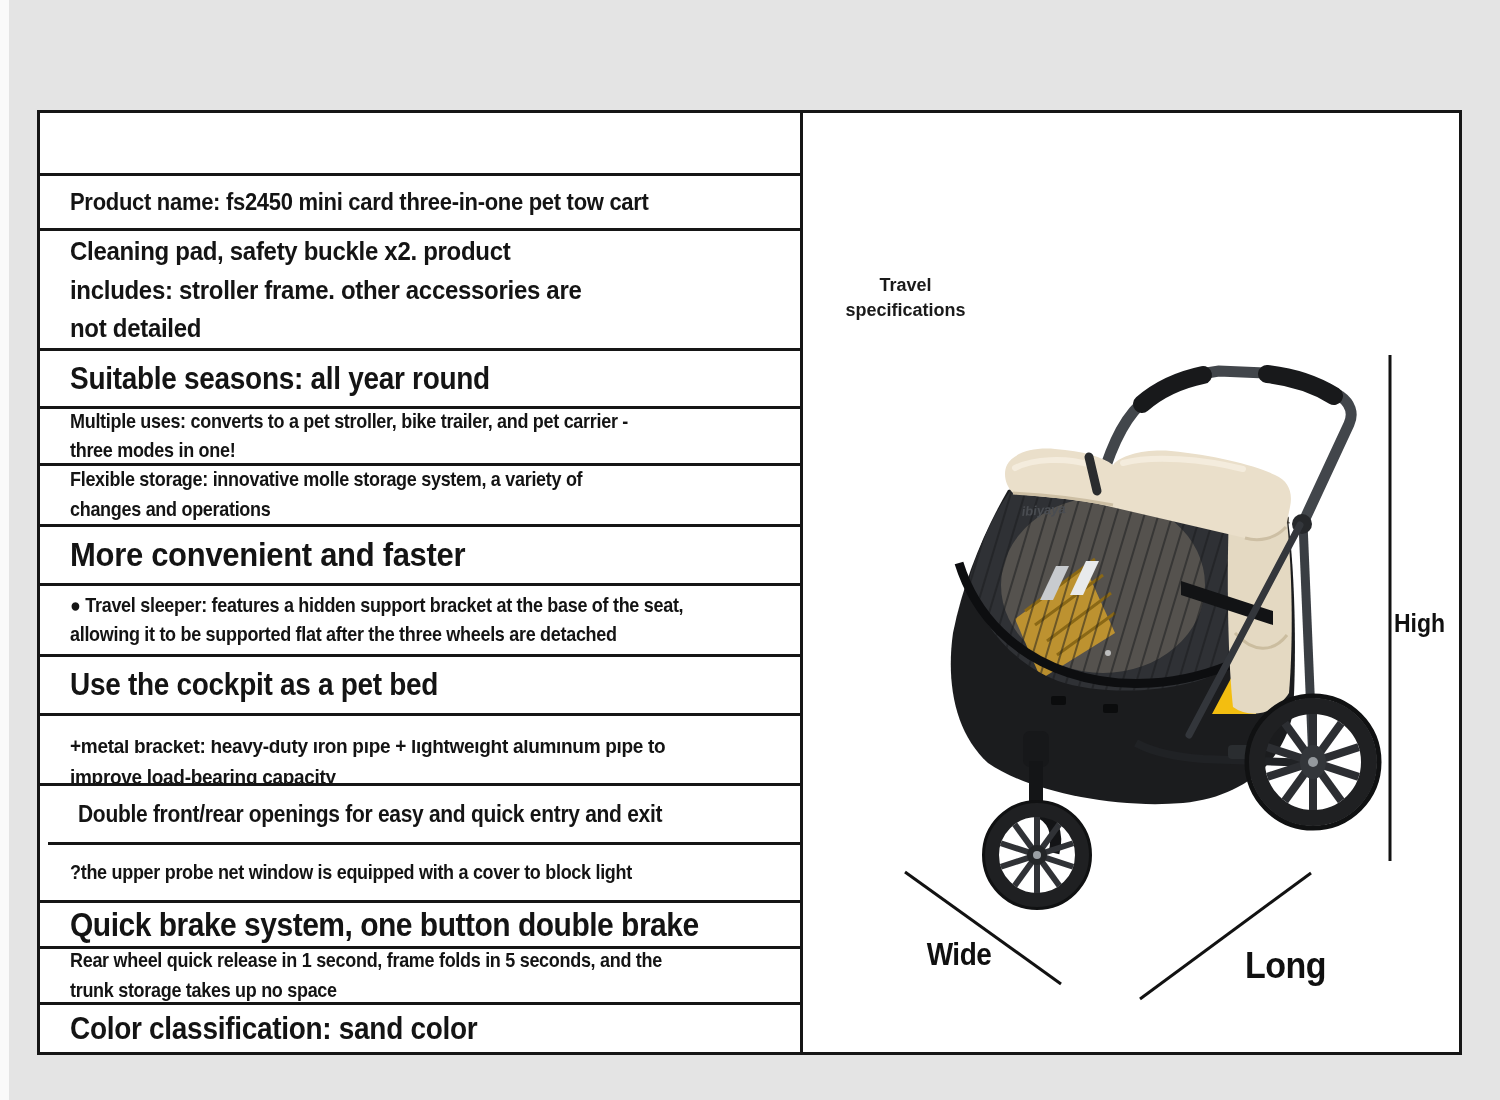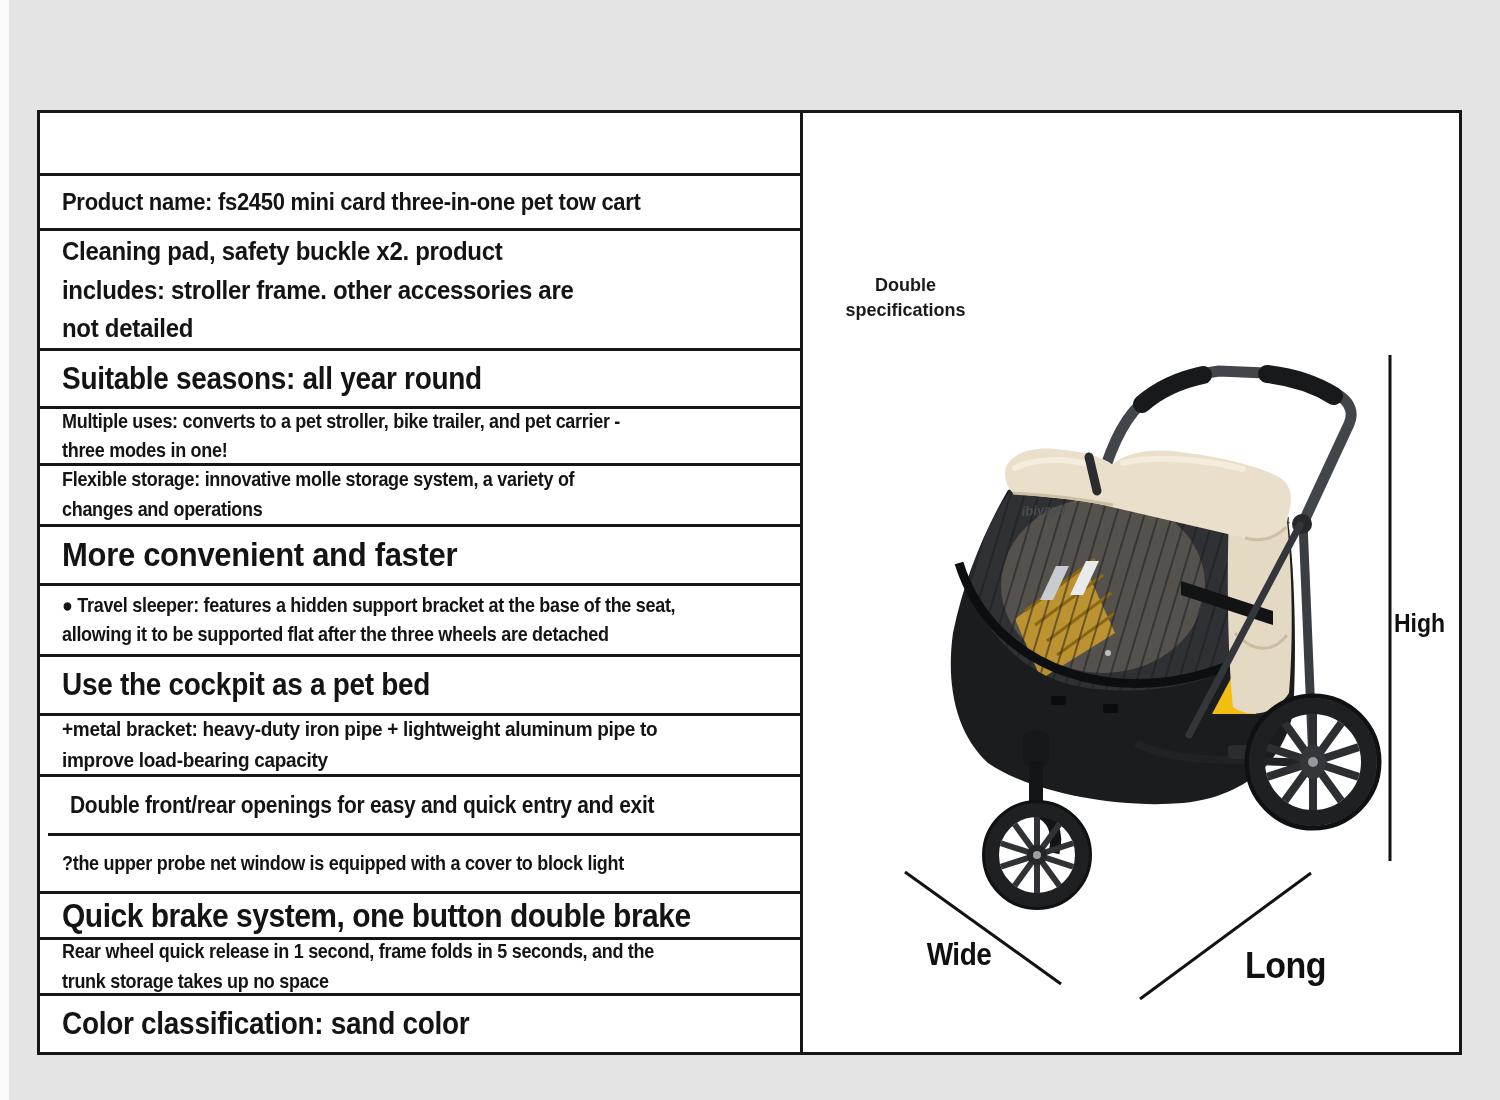--- a/index.html
+++ b/index.html
@@ -16,38 +16,38 @@
     box-sizing:border-box;border:3px solid #161616;background:#ffffff;
     display:flex;
   }
   
   .spec-table{
     width:763px;box-sizing:border-box;border-right:3px solid #161616;
     display:flex;flex-direction:column;height:100%;
   }
   .row{
     box-sizing:border-box;border-bottom:3px solid #161616;
-    display:flex;align-items:center;padding-left:22px;padding-right:8px;
+    display:flex;align-items:center;padding-left:30px;padding-right:8px;
     overflow:hidden;
   }
   .row:last-child{border-bottom:none;flex:1;}
   .rtext{
     white-space:pre-line;color:#141414;font-weight:bold;
     letter-spacing:-0.3px;transform:scaleY(1.1);transform-origin:0 50%;
   }
   .r1{height:63px;}
   .r2{height:55px;}  .r2 .rtext{font-size:22px;}
   .r3{height:120px;} .r3 .rtext{font-size:24px;line-height:35px;}
   .r4{height:58px;}  .r4 .rtext{font-size:28px;}
   .r5{height:57px;}  .r5 .rtext{font-size:18px;line-height:26px;}
   .r6{height:61px;}  .r6 .rtext{font-size:18px;line-height:27px;}
   .r7{height:59px;}  .r7 .rtext{font-size:31px;}
   .r8{height:71px;}  .r8 .rtext{font-size:18px;line-height:26px;}
   .r9{height:59px;}  .r9 .rtext{font-size:28px;}
-  .r10{height:61px;} .r10 .rtext{font-size:19px;line-height:28px;}
+  .r10{height:46px;margin-top:24px;} .r10 .rtext{font-size:19px;line-height:28px;}
   .r11{height:59px;margin-left:8px;} .r11 .rtext{font-size:21px;}
   .r12{height:58px;} .r12 .rtext{font-size:18px;}
   .r13{height:46px;} .r13 .rtext{font-size:30px;letter-spacing:-0.5px;}
   .r14{height:56px;} .r14 .rtext{font-size:18px;line-height:27px;}
   .r15 .rtext{font-size:28px;}
   
   .spec-panel{position:relative;flex:1;background:#ffffff;}
   .panel-label{
     position:absolute;left:10px;top:160px;width:185px;
     text-align:center;font-size:18px;line-height:25px;font-weight:bold;
@@ -235,20 +235,20 @@
             <line x1="510" y1="601" x2="510" y2="697" transform="rotate(36 510 649)"></line>
             <line x1="510" y1="601" x2="510" y2="697" transform="rotate(72 510 649)"></line>
             <line x1="510" y1="601" x2="510" y2="697" transform="rotate(108 510 649)"></line>
             <line x1="510" y1="601" x2="510" y2="697" transform="rotate(144 510 649)"></line>
           </g>
           <ellipse cx="510" cy="649" rx="13" ry="17" fill="#33363a"></ellipse>
           <circle cx="510" cy="649" r="5" fill="#94999d"></circle>
         </g>
       </svg>
 
-      <div class="panel-label">Double
+      <div class="panel-label">Travel
 specifications</div>
       <div class="dim-label dim-wide">Wide</div>
       <div class="dim-label dim-long">Long</div>
       <div class="dim-label dim-high">High</div>
     </div>
   </div>
 </div>
 
 </body></html>

